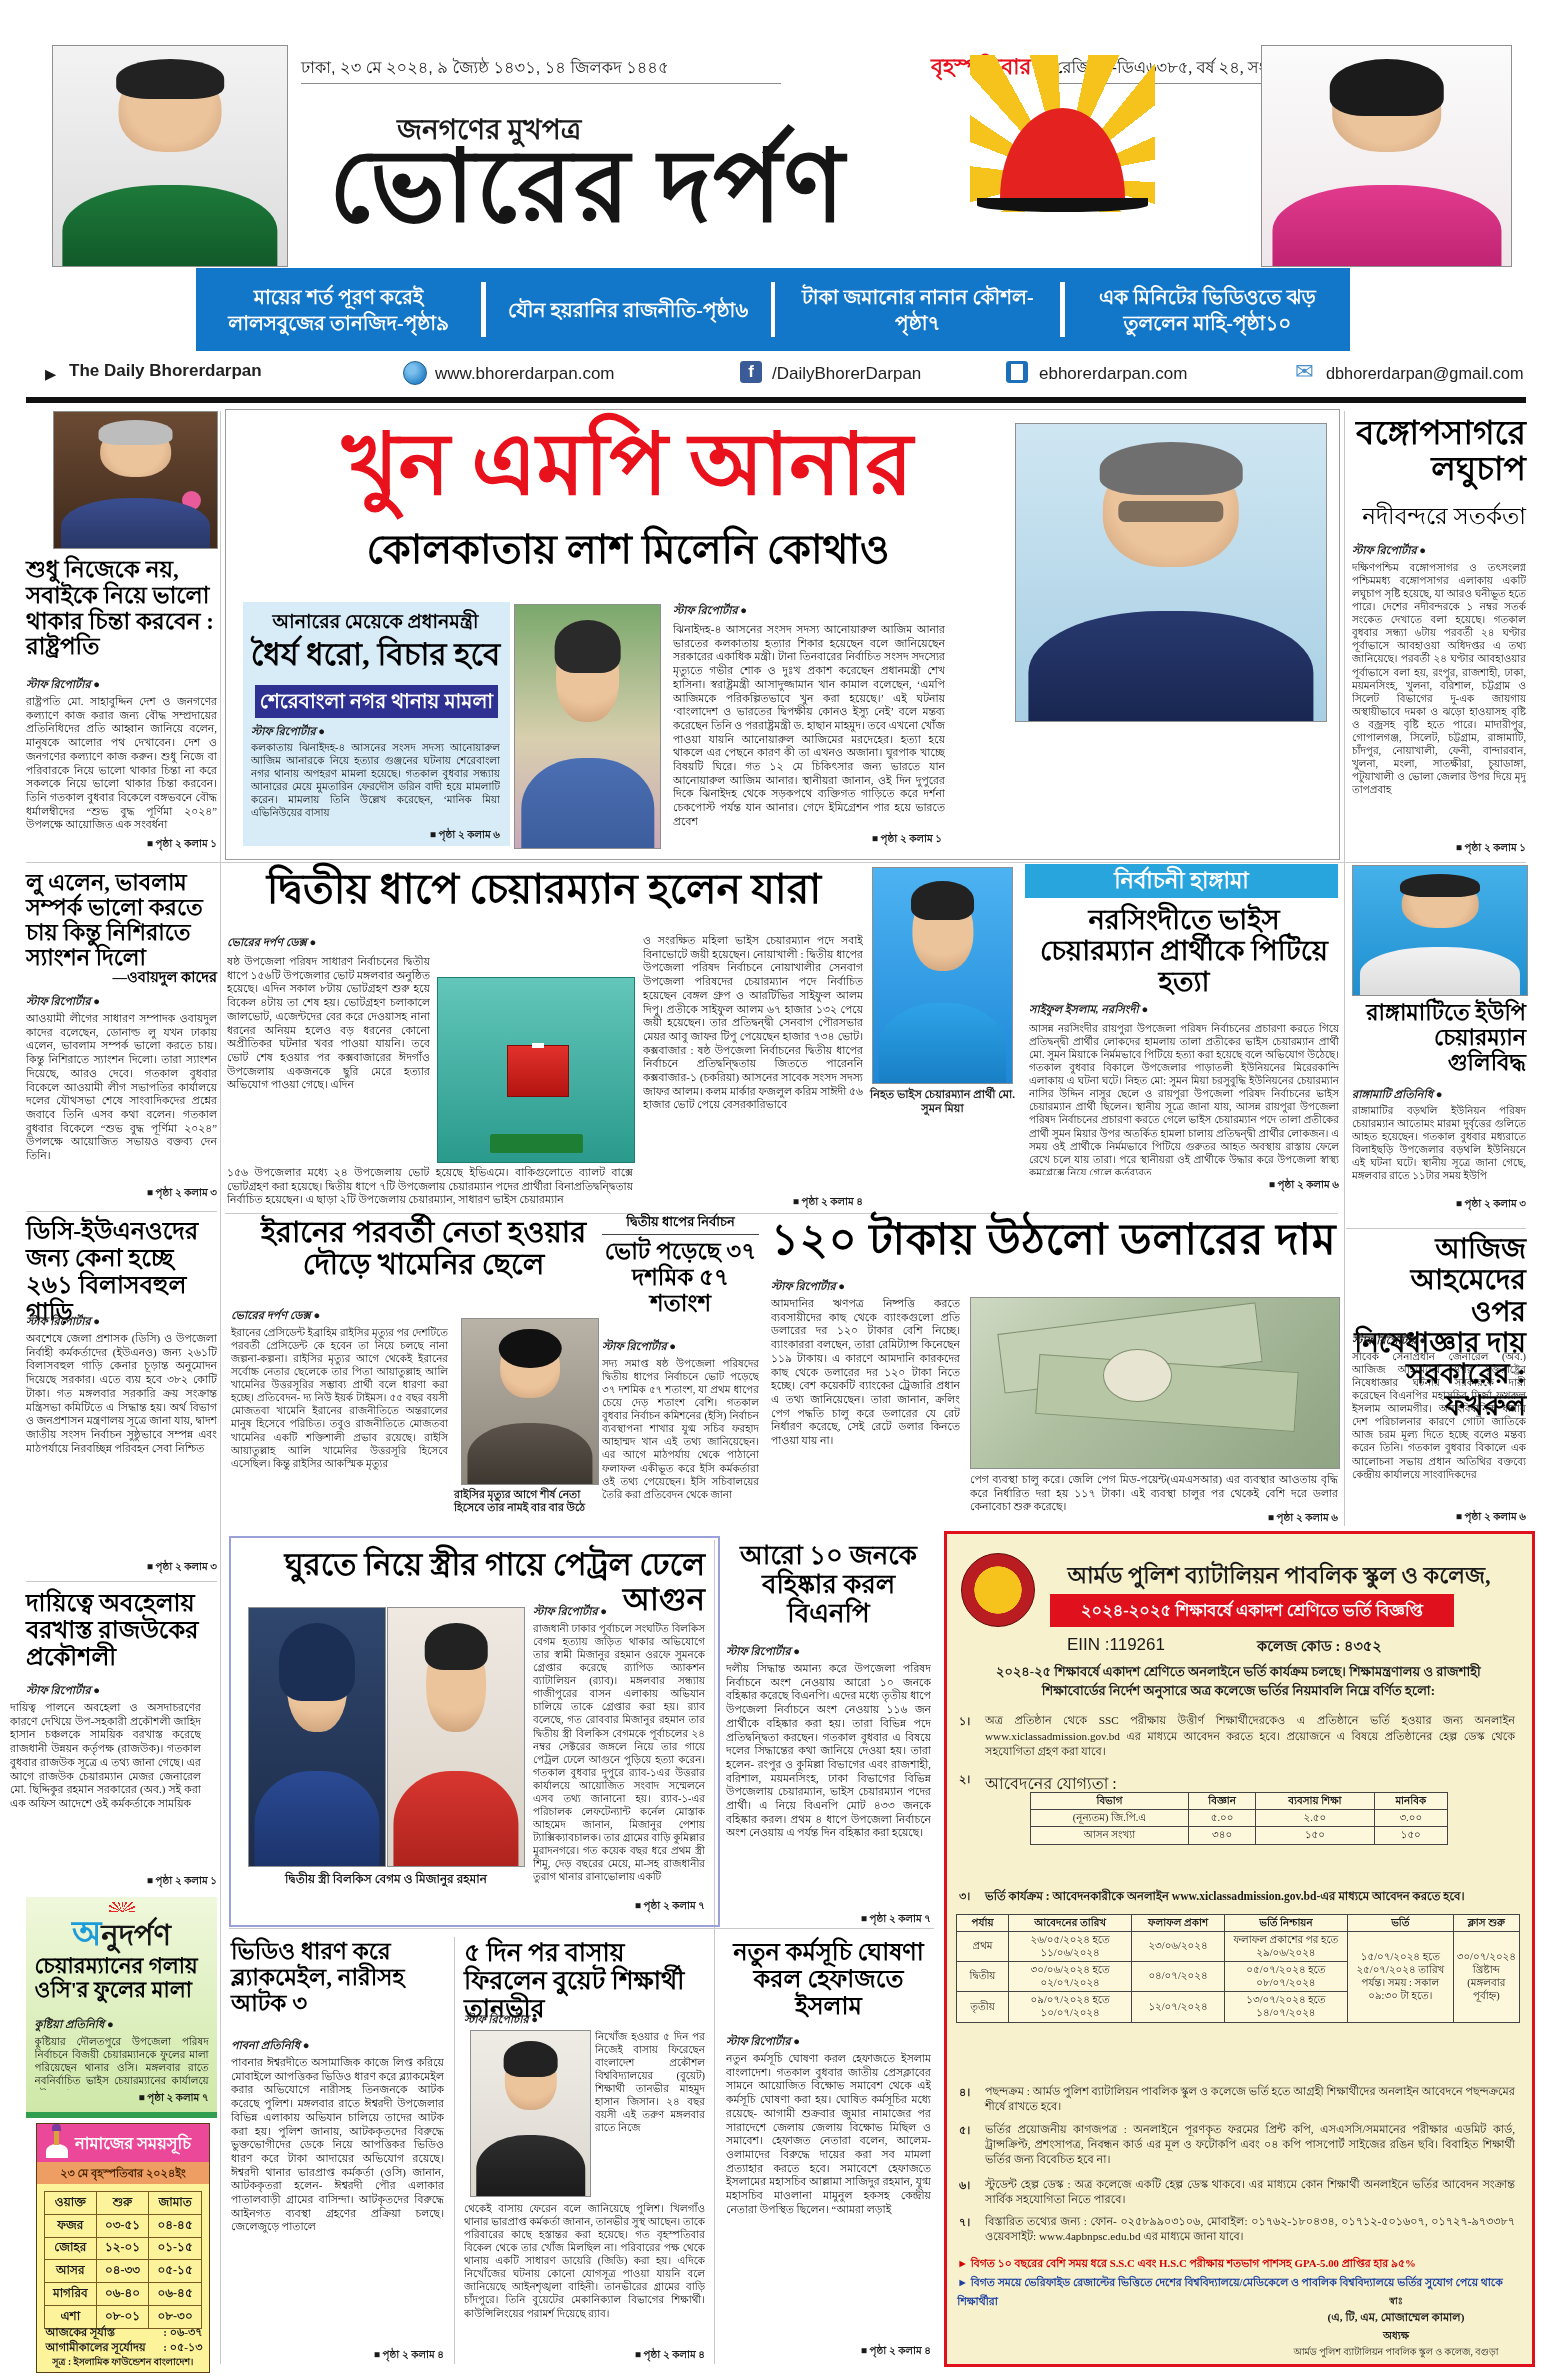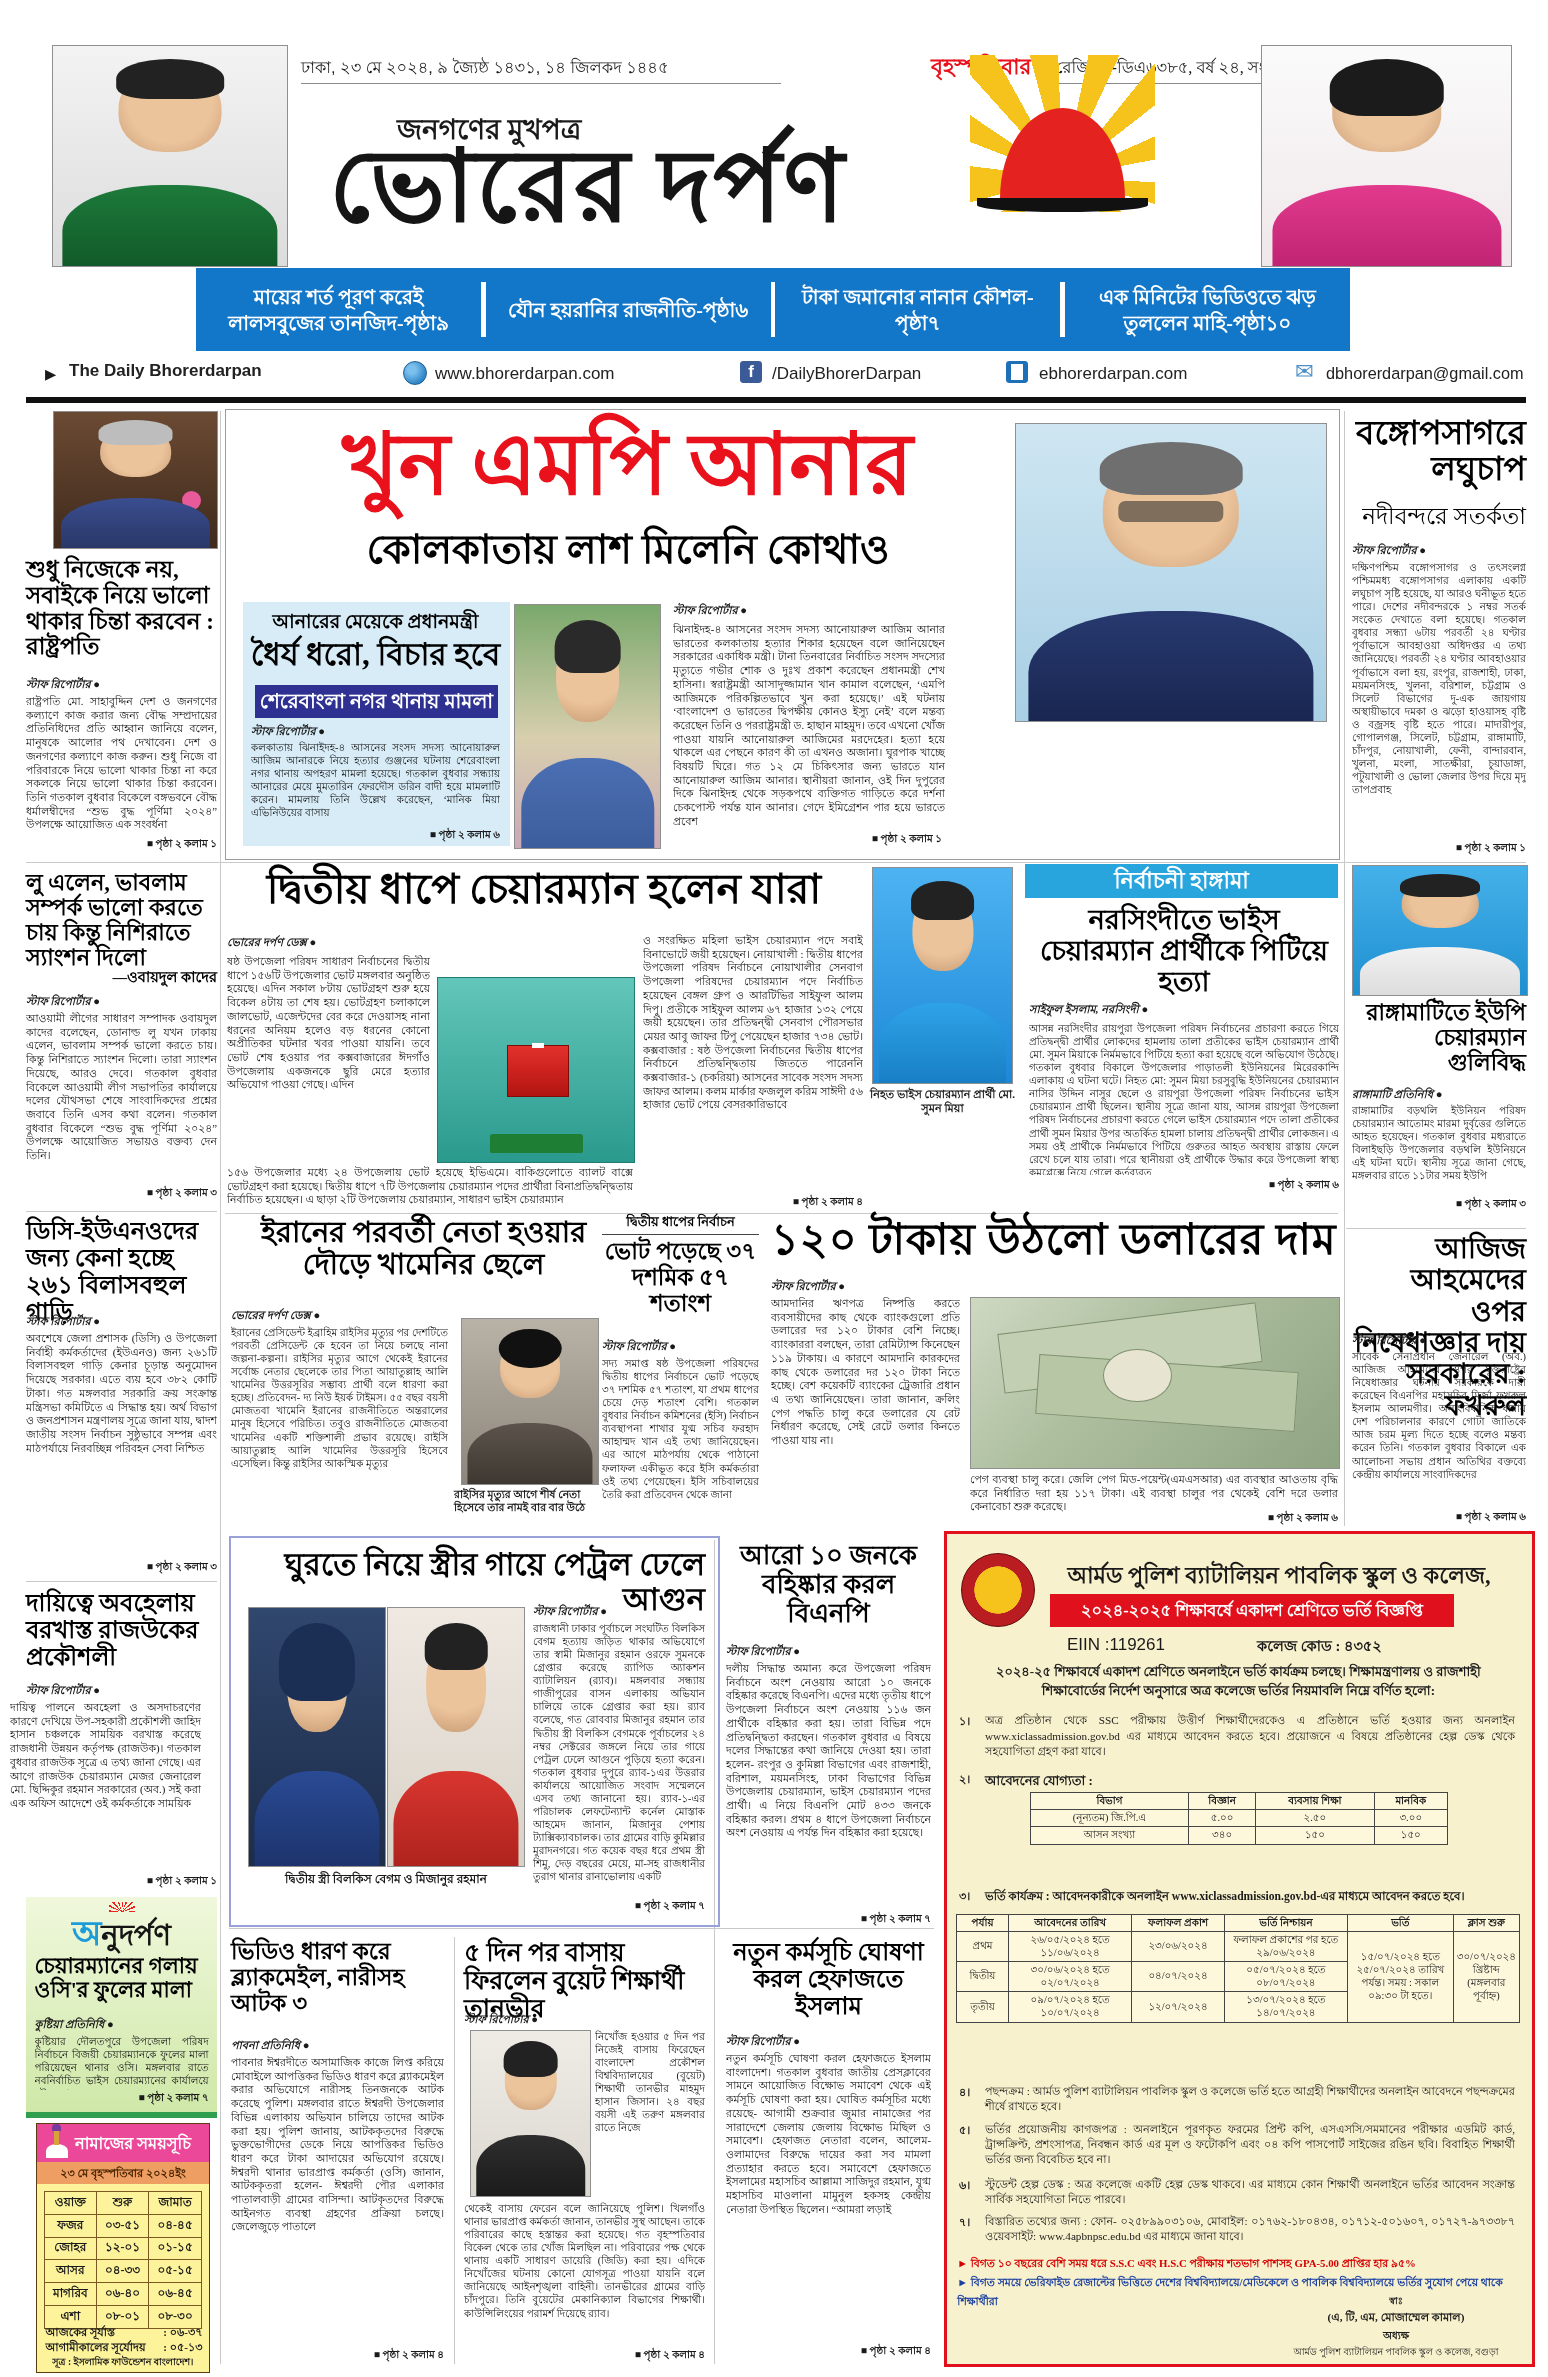--- a/index.html
+++ b/index.html
@@ -319,21 +319,21 @@
 <div class="abs" style="left:944px;top:1531px;width:585px;height:830px;background:#f8f1cd;border:3.4px solid #e0101c;overflow:hidden">
   <span style="position:absolute;left:13.8px;top:19px;width:72px;height:72px;border-radius:50%;background:radial-gradient(circle,#f6c21c 0 46%,#b91d22 47% 72%,#7e1013 73% 100%);border:1.7px solid #5e0a0c"></span>
   <div style="position:absolute;left:93px;top:24px;width:478px;font-size:22.4px;font-weight:700;text-align:center">আর্মড পুলিশ ব্যাটালিয়ন পাবলিক স্কুল ও কলেজ, বগুড়া</div>
   <div style="position:absolute;left:103px;top:60px;width:404px;height:33px;background:#e0101c;color:#fff;font-weight:700;font-size:16.3px;text-align:center;line-height:33px">২০২৪-২০২৫ শিক্ষাবর্ষে একাদশ শ্রেণিতে ভর্তি বিজ্ঞপ্তি</div>
   <div class="lat" style="position:absolute;left:120px;top:101px;width:172px;font-size:17px;font-weight:400">EIIN :119261</div>
   <div style="position:absolute;left:310px;top:101px;width:189px;font-size:14.6px;font-weight:700">কলেজ কোড : ৪৩৫২</div>
   <div style="position:absolute;left:22.4px;top:129px;width:538px;font-size:13px;font-weight:700;text-align:center;line-height:1.45">২০২৪-২৫ শিক্ষাবর্ষে একাদশ শ্রেণিতে অনলাইনে ভর্তি কার্যক্রম চলছে। শিক্ষামন্ত্রণালয় ও রাজশাহী শিক্ষাবোর্ডের নির্দেশ অনুসারে অত্র কলেজে ভর্তির নিয়মাবলি নিম্নে বর্ণিত হলো:</div>
   <div style="position:absolute;left:12px;top:179px;font-size:11.2px;font-weight:700">১।</div>
   <div style="position:absolute;left:38px;top:179px;width:530px;font-size:11.2px;line-height:1.4;text-align:justify">অত্র প্রতিষ্ঠান থেকে SSC পরীক্ষায় উত্তীর্ণ শিক্ষার্থীদেরকেও এ প্রতিষ্ঠানে ভর্তি হওয়ার জন্য অনলাইন www.xiclassadmission.gov.bd এর মাধ্যমে আবেদন করতে হবে। প্রয়োজনে এ বিষয়ে প্রতিষ্ঠানের হেল্প ডেস্ক থেকে সহযোগিতা গ্রহণ করা যাবে।</div>
   <div style="position:absolute;left:12px;top:237px;font-size:11.2px;font-weight:700">২।</div>
-  <div style="position:absolute;left:38px;top:237px;width:258px;font-size:13px;font-weight:700">আবেদনের যোগ্যতা :</div>
+  <div style="position:absolute;left:38px;top:237px;width:258px;font-size:16px;font-weight:400">আবেদনের যোগ্যতা :</div>
   <table class="adt" style="position:absolute;left:83px;top:258px;width:418px">
     <tbody>
         <tr>
       <th>বিভাগ</th>
       <th>বিজ্ঞান</th>
       <th>ব্যবসায় শিক্ষা</th>
       <th>মানবিক</th>
     </tr>
     <tr>
       <td>(নূন্যতম) জি.পি.এ</td>

